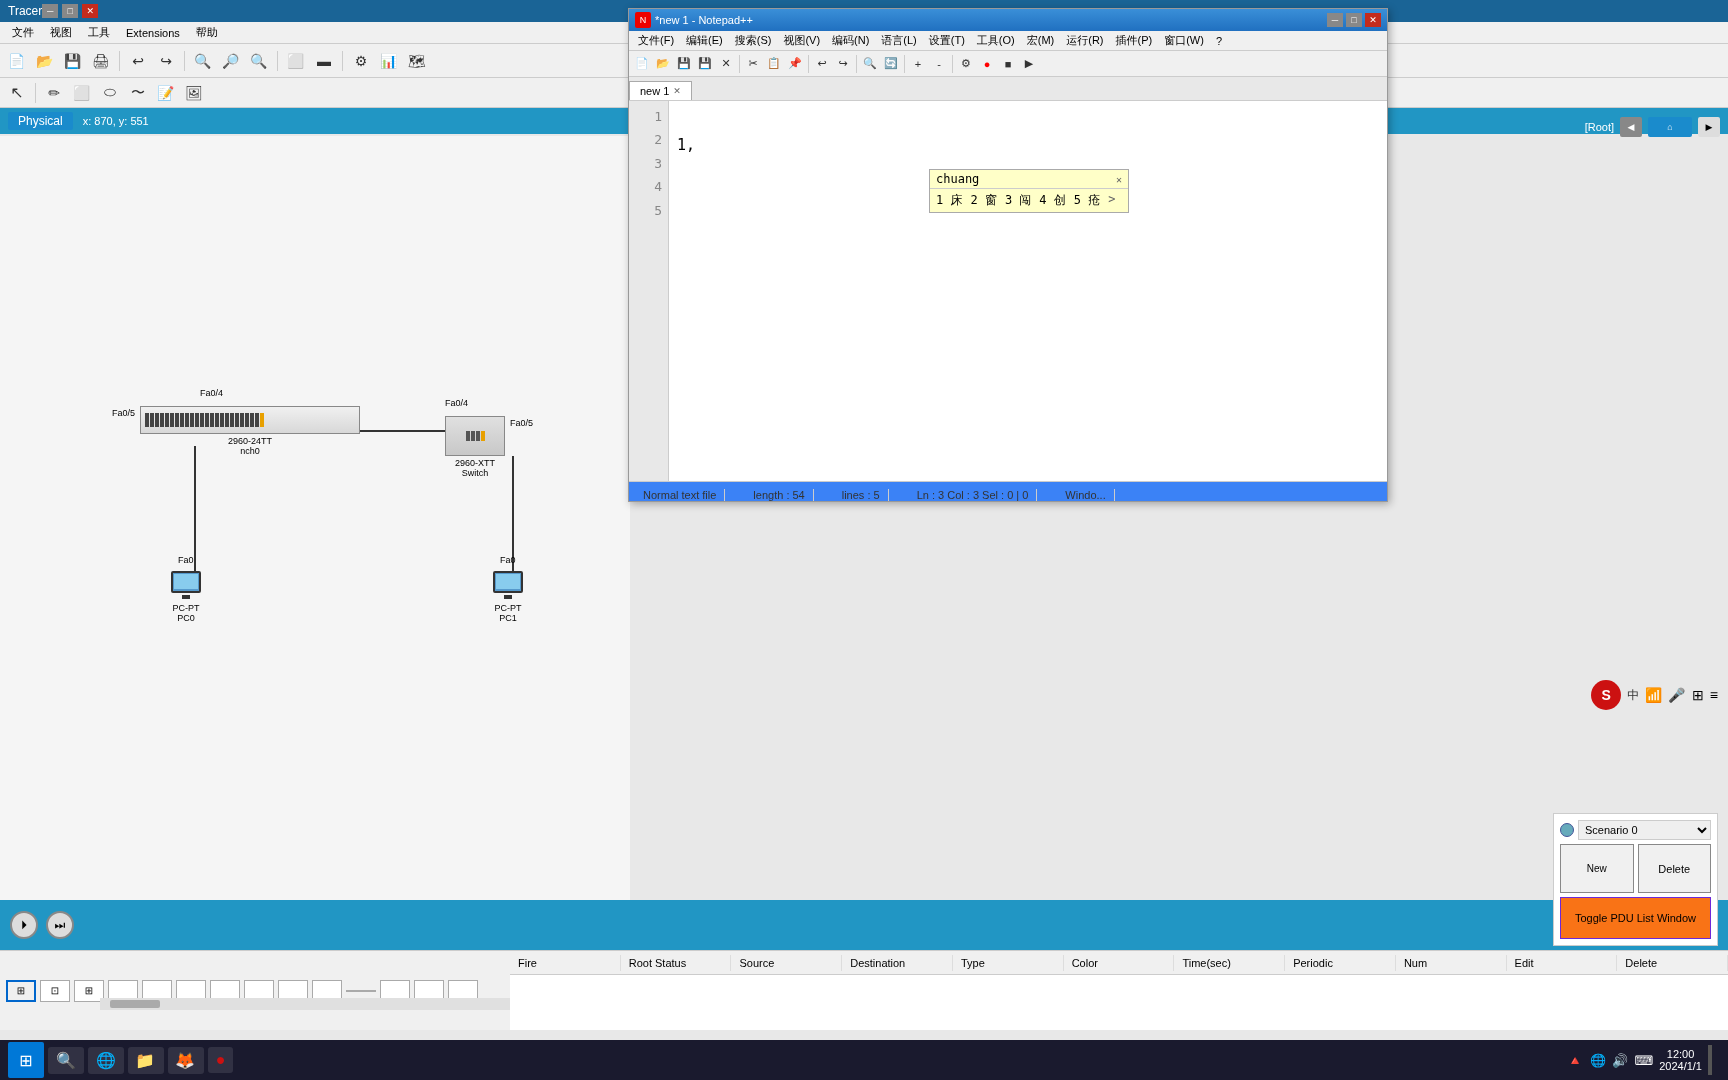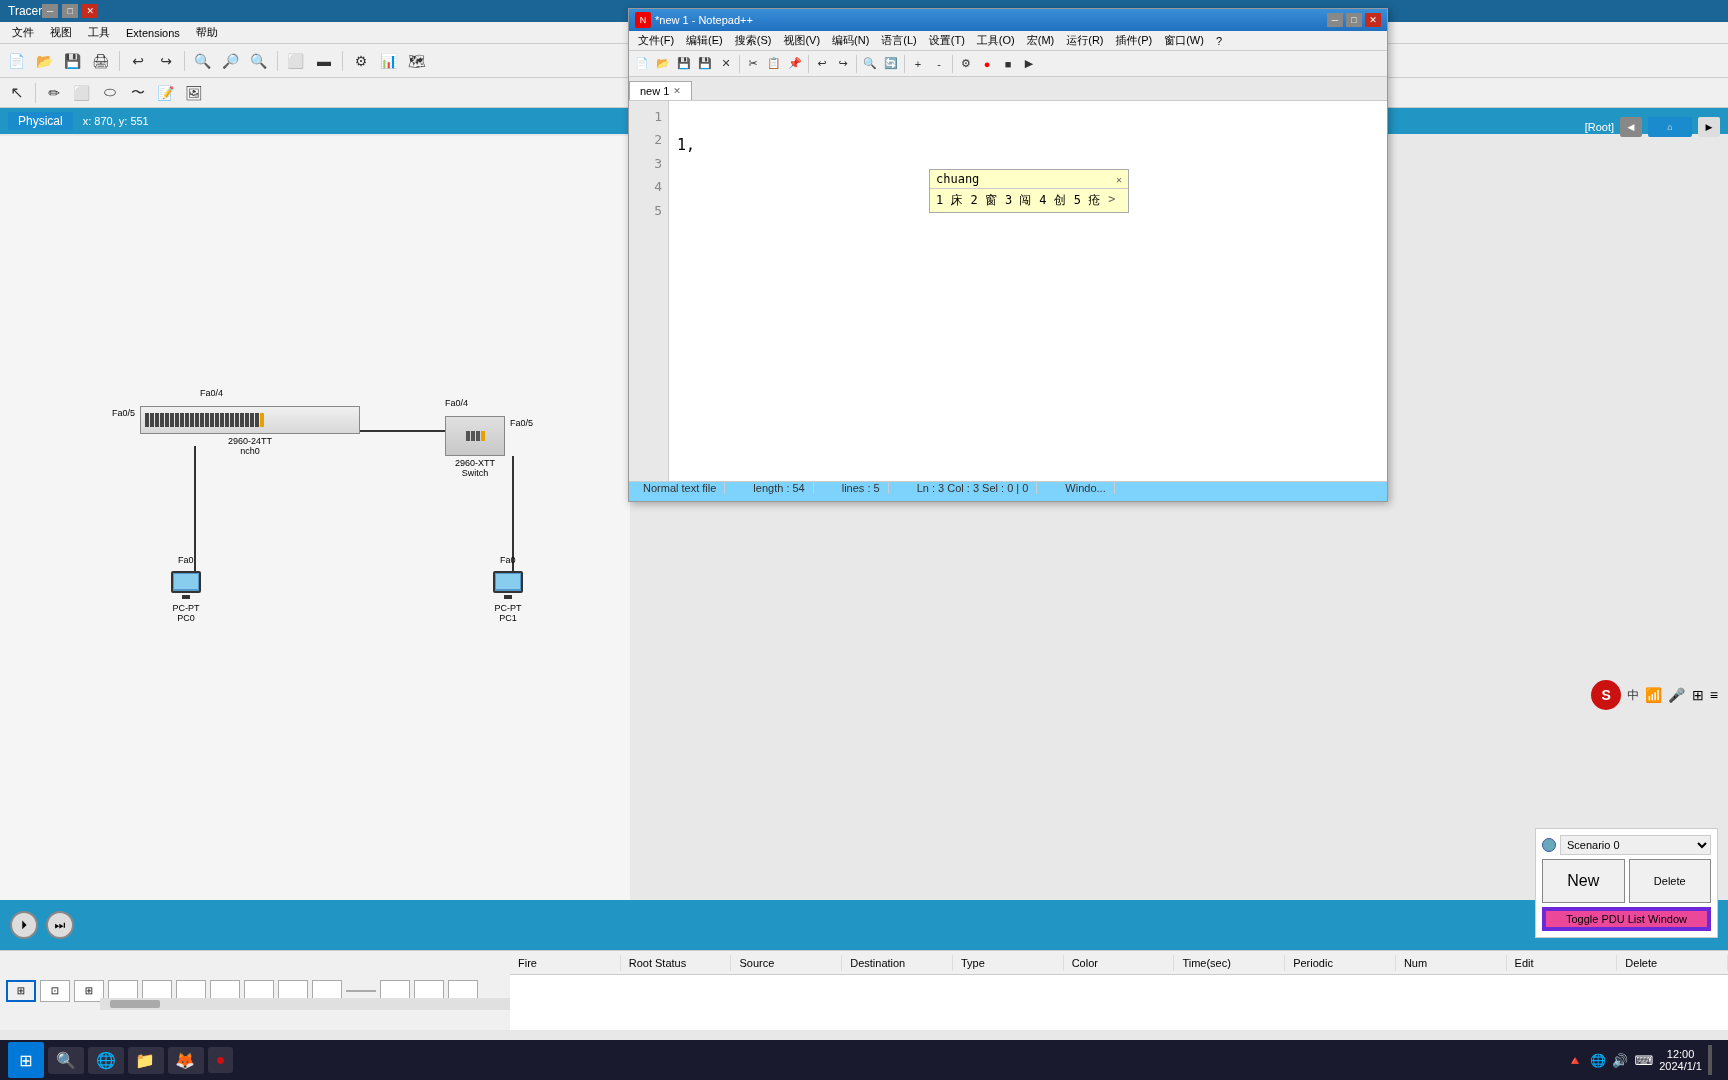--- a/index.html
+++ b/index.html
@@ -202,24 +202,24 @@
       padding: 3px 6px;
       display: flex;
       gap: 8px;
       font-size: 12px;
     }
     .ac-cand { cursor: pointer; color: #000; }
     .ac-more { color: #666; }
 
     
     .npp-status-bar {
-      background: #7dd3fc;
+      background: #3b82f6;
       height: 20px;
       display: flex;
-      align-items: flex-start;
+      align-items: flex-end;
       padding: 0 6px;
       font-size: 11px;
       color: #333;
       border-top: 1px solid #ccc;
       gap: 20px;
     }
     .npp-status-item { padding: 0 8px; border-right: 1px solid #ccc; }
 
     
     .connections-svg {
@@ -562,32 +562,32 @@
       <div style="width:30px;height:22px;background:white;border:1px solid #aaa;cursor:pointer;"></div>
       <div style="width:30px;height:22px;background:white;border:1px solid #aaa;cursor:pointer;"></div>
       <div style="width:30px;height:22px;background:white;border:1px solid #aaa;cursor:pointer;"></div>
     </div>
 
     <div style="position:absolute;bottom:20px;left:100px;right:0;height:12px;background:#e0e0e0;display:flex;align-items:center;">
       <div style="width:50px;height:8px;background:#aaa;border-radius:2px;margin-left:10px;"></div>
     </div>
   </div>
 
-  <div style="position:absolute; bottom:142px; right:10px; width:183px; background:white; border:1px solid #ccc; padding:6px;">
+  <div style="position:absolute; bottom:134px; right:10px; width:165px; background:white; border:1px solid #ccc; padding:6px;">
     <div style="display:flex; align-items:center; gap:4px; margin-bottom:4px;">
       <div style="width:14px;height:14px;background:#6ab;border-radius:50%;border:1px solid #459;display:flex;align-items:center;justify-content:center;"></div>
       <select style="flex:1;font-size:11px;padding:2px;border:1px solid #ccc;">
         <option>Scenario 0</option>
       </select>
     </div>
     <div style="display:flex; gap:4px; margin-bottom:4px;">
-      <button style="flex:1;padding:12px 6px;font-size:16px;background:#f0f0f0;border:1px solid #888;cursor:pointer;">New</button>
+      <button style="flex:1;padding:18px 6px;font-size:10px;background:#f0f0f0;border:1px solid #888;cursor:pointer;">New</button>
       <button style="flex:1;padding:2px 6px;font-size:11px;background:#f0f0f0;border:1px solid #888;cursor:pointer;">Delete</button>
     </div>
-    <button style="width:100%;padding:2px 6px;font-size:11px;background:#ec4899;border:4px solid #6d28d9;cursor:pointer;">Toggle PDU List Window</button>
+    <button style="width:100%;padding:14px 6px;font-size:11px;background:#f97316;border:1px solid #6d28d9;cursor:pointer;">Toggle PDU List Window</button>
   </div>
 
   <div style="position:absolute; bottom:50px; left:510px; right:0; height:80px; background:white; border-top:1px solid #ccc;">
     <div style="display:flex; background:#f0f0f0; border-bottom:1px solid #ccc; height:24px; align-items:center;">
       <span class="fire-col">Fire</span>
       <span class="fire-col">Root Status</span>
       <span class="fire-col">Source</span>
       <span class="fire-col">Destination</span>
       <span class="fire-col">Type</span>
       <span class="fire-col">Color</span>

